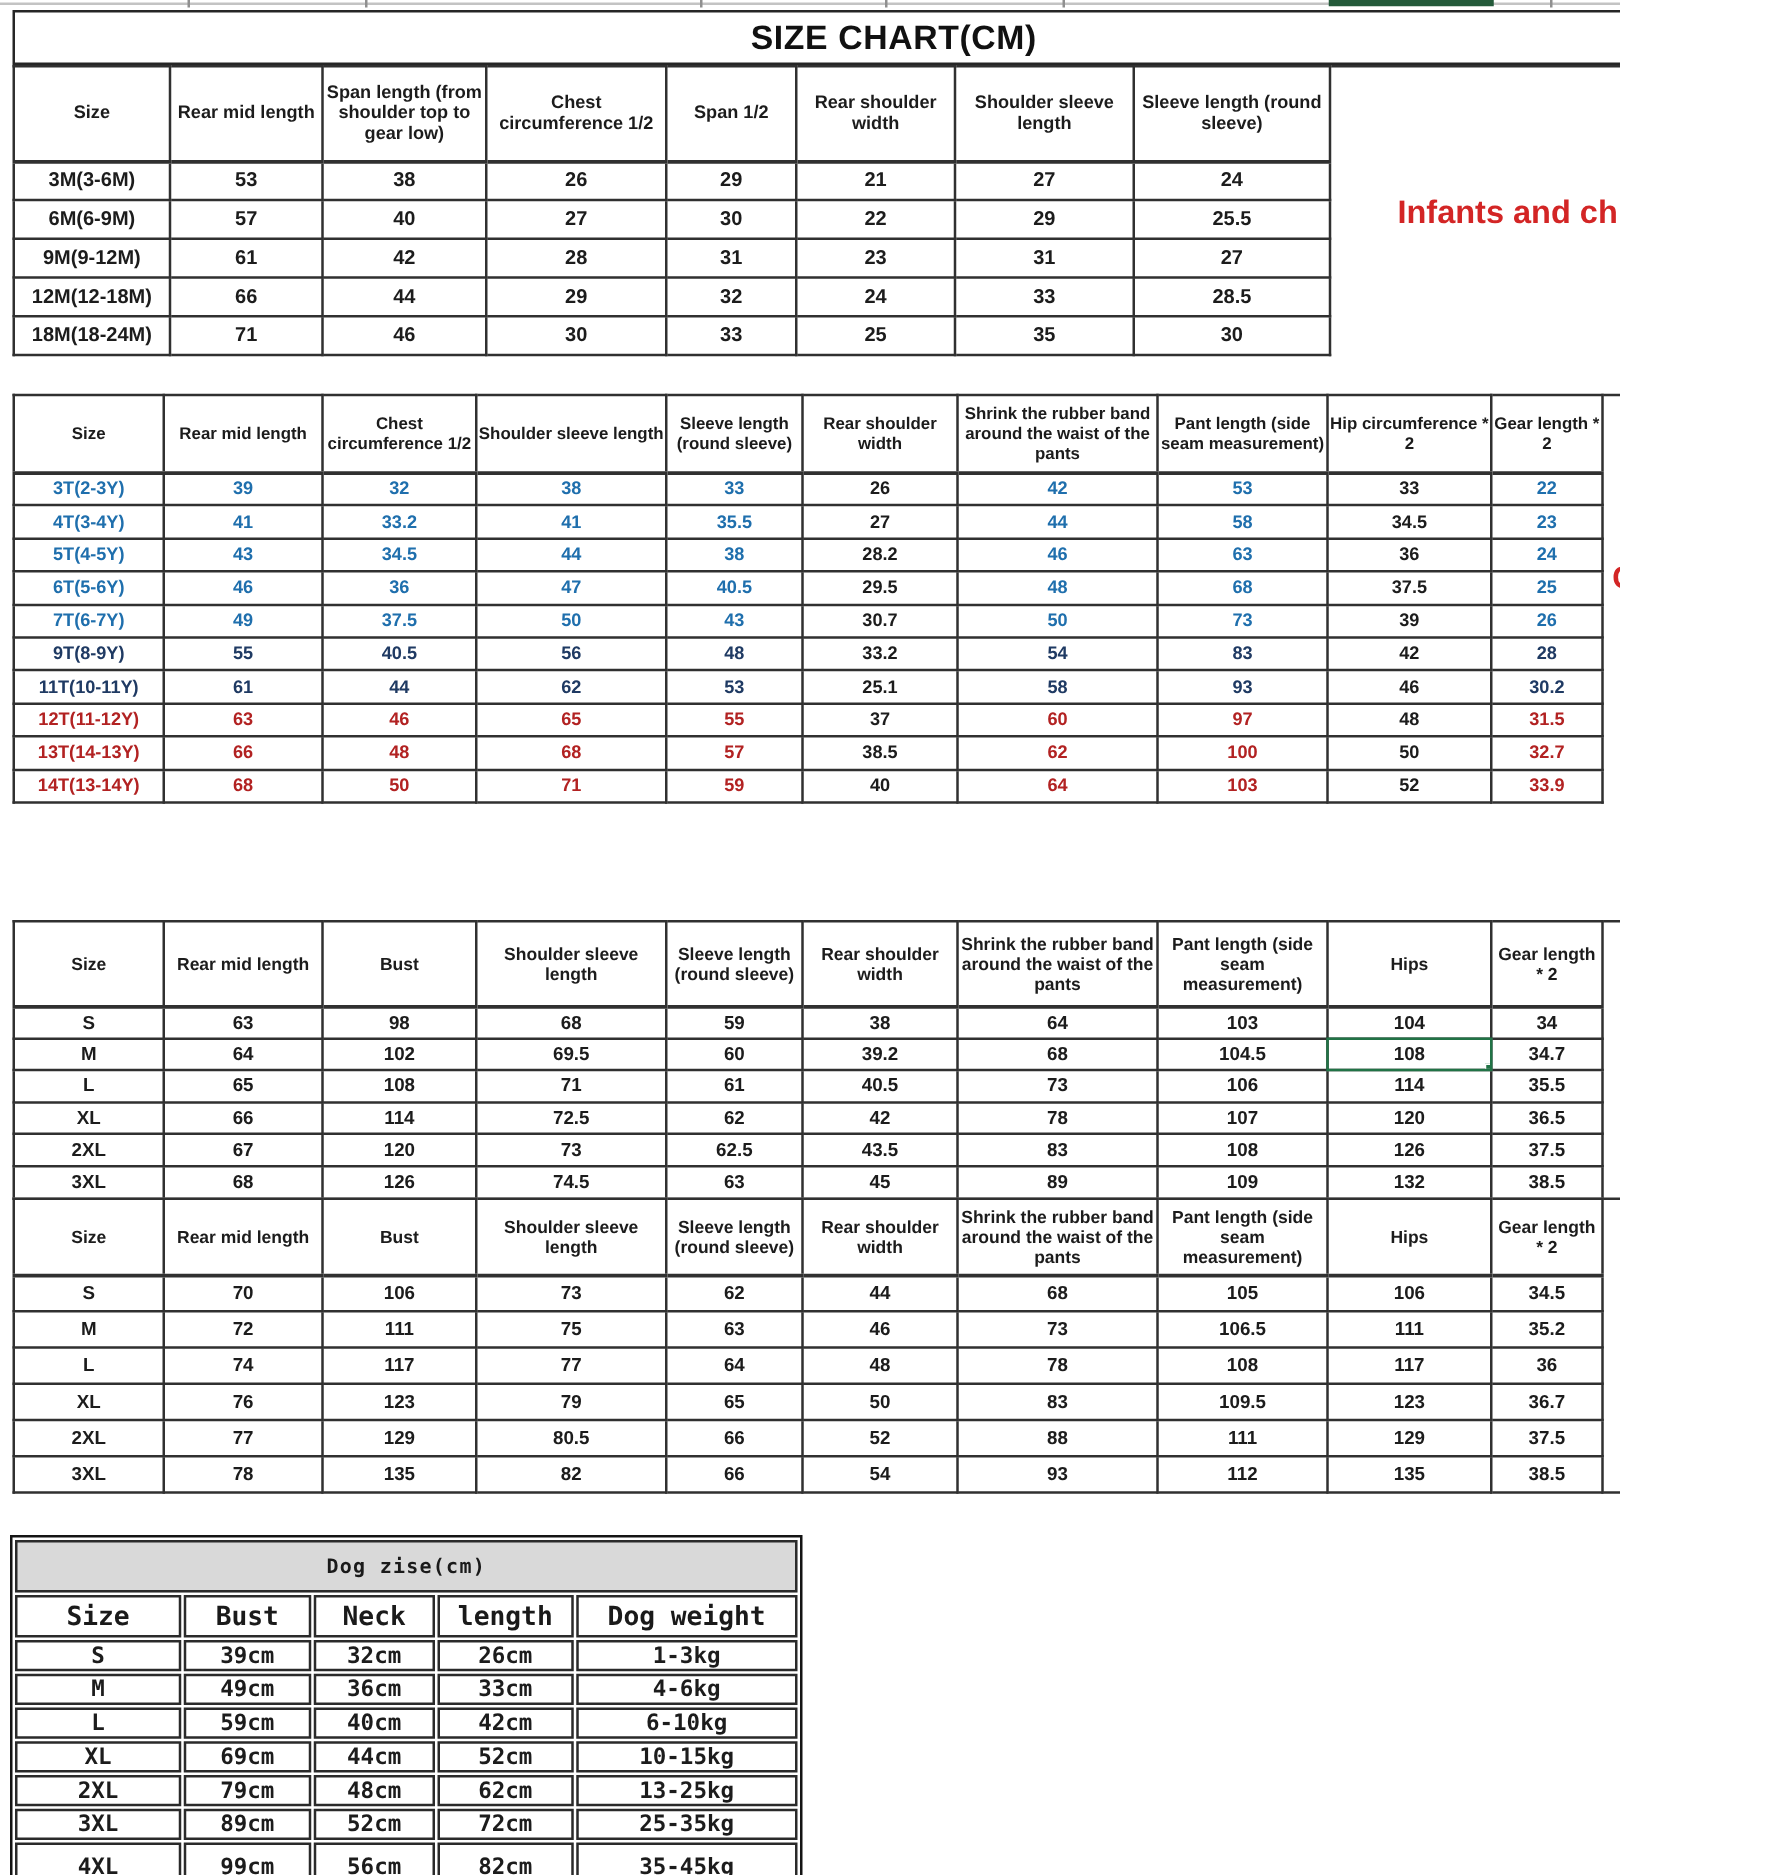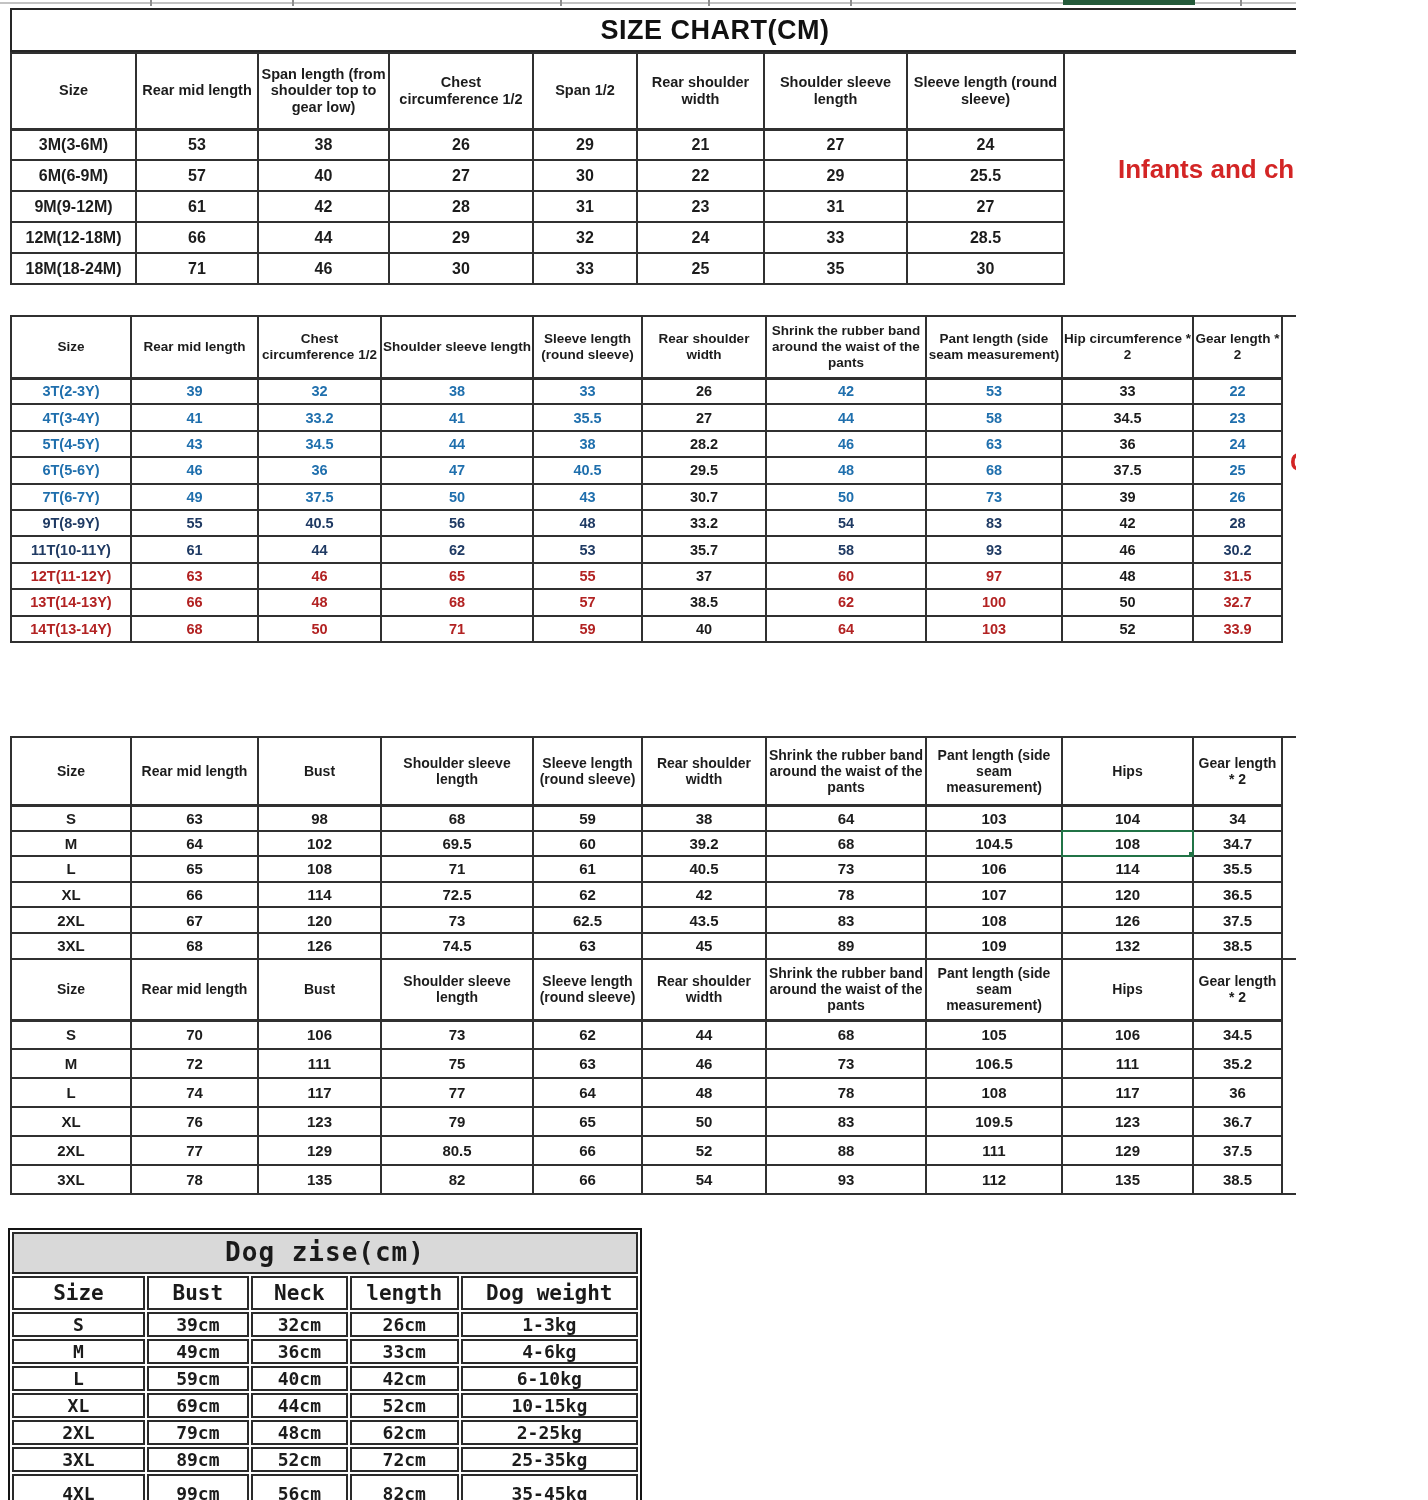--- a/index.html
+++ b/index.html
@@ -58,21 +58,21 @@
 
   
   td.sel{position:relative;outline:2px solid #217346;outline-offset:-1px;z-index:2;}
   td.sel::after{content:"";position:absolute;right:-4px;bottom:-4px;width:6px;height:6px;
                 background:#217346;border:1px solid #fff;}
 
   
   #t-dog{width:634px;border-collapse:separate;border-spacing:2px;border:2px solid #141414;
          font-family:"DejaVu Sans Mono",monospace;}
   #t-dog th,#t-dog td{border:2px solid #2a2a2a;font-weight:bold;color:#1a1a1a;}
-  #t-dog th.ttl{background:#d9d9d9;font-size:26px;height:38px;letter-spacing:1px;}
+  #t-dog th.ttl{background:#d9d9d9;font-size:16px;height:38px;letter-spacing:1px;}
   #t-dog tr.hdr{height:34px;} #t-dog tr.hdr th{font-size:21px;border-bottom-width:2px;}
   #t-dog tbody tr{height:23px;} #t-dog td{font-size:18px;}
   #t-dog tbody tr:last-child{height:39px;}
   #t-dog col:nth-child(1){width:21.5%;} #t-dog col:nth-child(2){width:16.5%;}
   #t-dog col:nth-child(3){width:15.7%;} #t-dog col:nth-child(4){width:17.6%;}
   #t-dog col:nth-child(5){width:28.7%;}
 </style>
 </head>
 <body>
 
@@ -274,21 +274,21 @@
               <td style="color:#1f3a63">83</td>
               <td style="color:#1c1c1c">42</td>
               <td style="color:#1f3a63">28</td>
             </tr>
             <tr>
               <td style="color:#1f3a63">11T(10-11Y)</td>
               <td style="color:#1f3a63">61</td>
               <td style="color:#1f3a63">44</td>
               <td style="color:#1f3a63">62</td>
               <td style="color:#1f3a63">53</td>
-              <td style="color:#1c1c1c">35.7</td>
+              <td style="color:#1c1c1c">25.1</td>
               <td style="color:#1f3a63">58</td>
               <td style="color:#1f3a63">93</td>
               <td style="color:#1c1c1c">46</td>
               <td style="color:#1f3a63">30.2</td>
             </tr>
             <tr>
               <td style="color:#b22222">12T(11-12Y)</td>
               <td style="color:#b22222">63</td>
               <td style="color:#b22222">46</td>
               <td style="color:#b22222">65</td>
@@ -593,21 +593,21 @@
             <td style="color:#1c1c1c">69cm</td>
             <td style="color:#1c1c1c">44cm</td>
             <td style="color:#1c1c1c">52cm</td>
             <td style="color:#1c1c1c">10-15kg</td>
           </tr>
           <tr>
             <td style="color:#1c1c1c">2XL</td>
             <td style="color:#1c1c1c">79cm</td>
             <td style="color:#1c1c1c">48cm</td>
             <td style="color:#1c1c1c">62cm</td>
-            <td style="color:#1c1c1c">2-25kg</td>
+            <td style="color:#1c1c1c">13-25kg</td>
           </tr>
           <tr>
             <td style="color:#1c1c1c">3XL</td>
             <td style="color:#1c1c1c">89cm</td>
             <td style="color:#1c1c1c">52cm</td>
             <td style="color:#1c1c1c">72cm</td>
             <td style="color:#1c1c1c">25-35kg</td>
           </tr>
           <tr>
             <td style="color:#1c1c1c">4XL</td>

